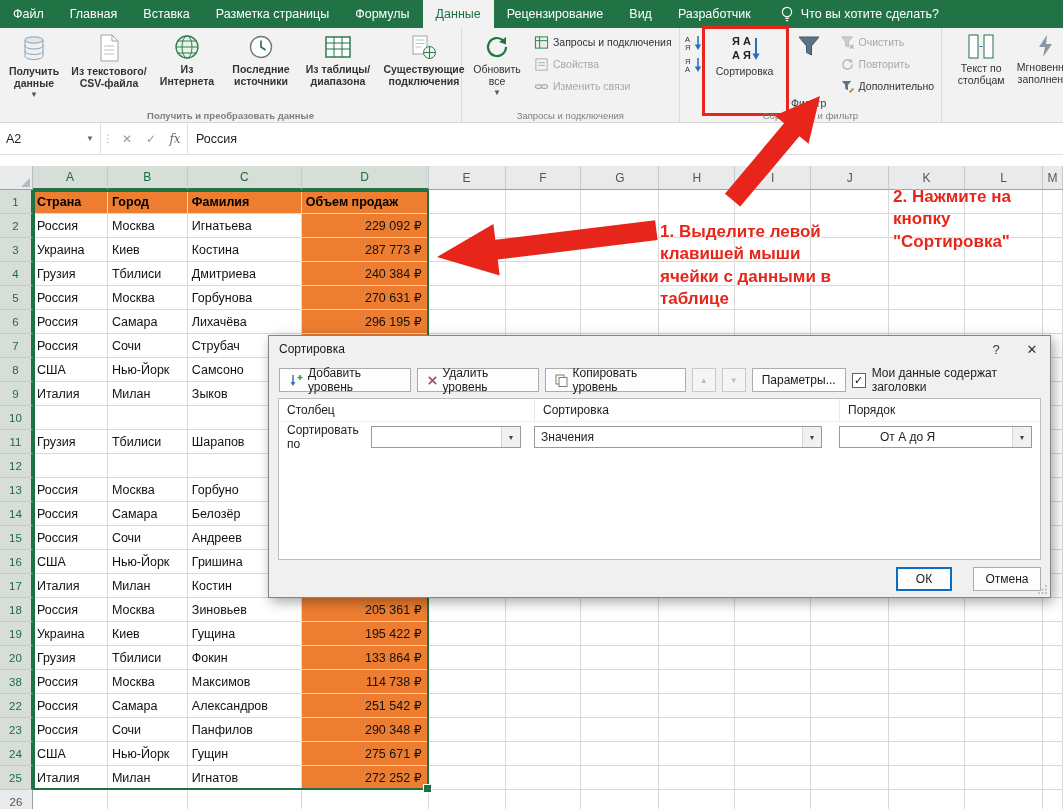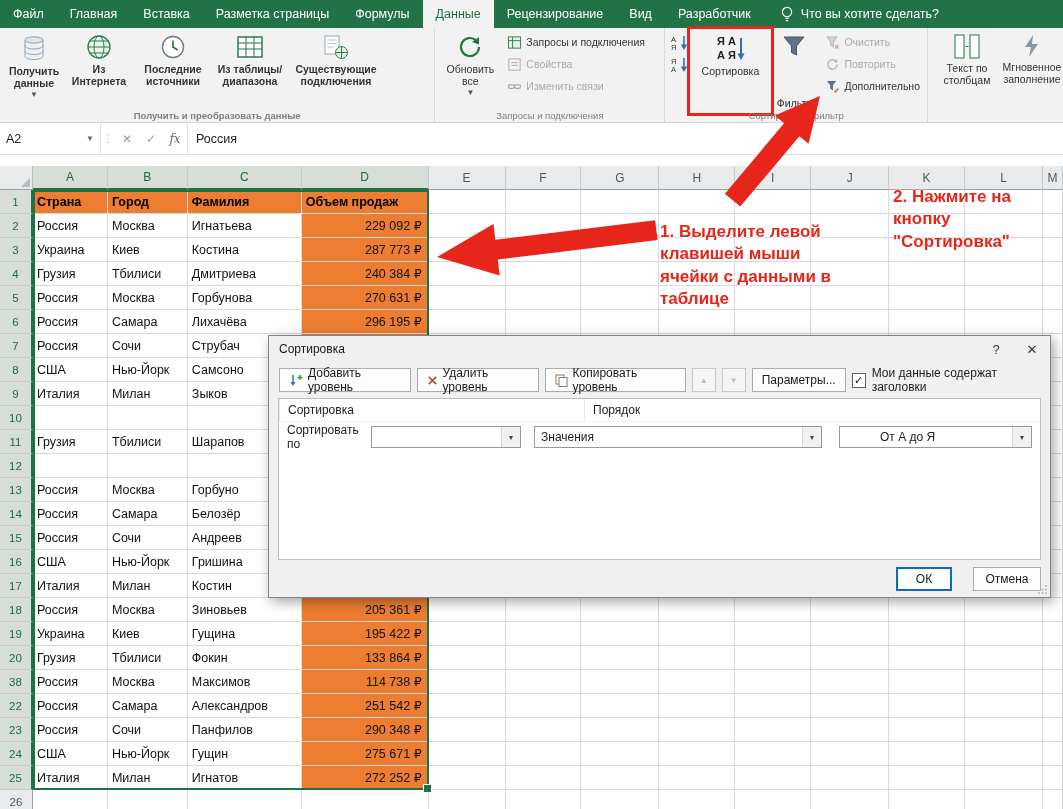--- a/index.html
+++ b/index.html
@@ -157,20 +157,30 @@
           <span class="icon">
             <svg width="30" height="30" viewBox="0 0 30 30">
                 <path d="M6 7v16c0 2 4 3.5 9 3.5s9-1.5 9-3.5V7" fill="#eef1f4" stroke="#90a0b0"></path>
                 <ellipse cx="15" cy="7" rx="9" ry="3.2" fill="#dfe5ea" stroke="#90a0b0"></ellipse>
                 <path d="M6 12.5c0 2 4 3.5 9 3.5s9-1.5 9-3.5M6 18c0 2 4 3.5 9 3.5s9-1.5 9-3.5" fill="none" stroke="#90a0b0"></path>
               </svg>
           </span>
           <span class="blabel">Получить данные</span>
           <span class="caret">▼</span>
         </div>
+        <div class="bigbtn" style="width:82px;">
+          <span class="icon">
+            <svg width="26" height="30" viewBox="0 0 26 30">
+                <path d="M5 2h11l6 6v20H5z" fill="#fff" stroke="#9aa5af"></path>
+                <path d="M16 2v6h6" fill="none" stroke="#9aa5af"></path>
+                <path d="M8 13h10M8 17h10M8 21h10" stroke="#b9c2ca"></path>
+              </svg>
+          </span>
+          <span class="blabel">Из текстового/ CSV-файла</span>
+        </div>
         <div class="bigbtn" style="width:62px;">
           <span class="icon">
             <svg width="28" height="28" viewBox="0 0 28 28">
                 <circle cx="14" cy="14" r="11" fill="#eaf3ea" stroke="#2e7d4f" stroke-width="1.3"></circle>
                 <ellipse cx="14" cy="14" rx="5" ry="11" fill="none" stroke="#2e7d4f"></ellipse>
                 <path d="M3 14h22M4.6 8h18.8M4.6 20h18.8" stroke="#2e7d4f" fill="none"></path>
               </svg>
           </span>
           <span class="blabel">Из Интернета</span>
         </div>
@@ -847,20 +857,21 @@
       <div class="tbtn">
         <span>Параметры...</span>
       </div>
       <div class="chkwrap">
         <span class="chk">✓</span>
         <span>Мои данные содержат заголовки</span>
       </div>
     </div>
     <div class="dmain">
       <div class="dhead">
+        <span class="dc1">Столбец</span>
         <span class="dc2">Сортировка</span>
         <span class="dc3">Порядок</span>
       </div>
       <div class="drow">
         <span class="lab">Сортировать по</span>
         <div class="combo combo1">
           <span></span>
           <span class="dd">▼</span>
         </div>
         <div class="combo combo2">

